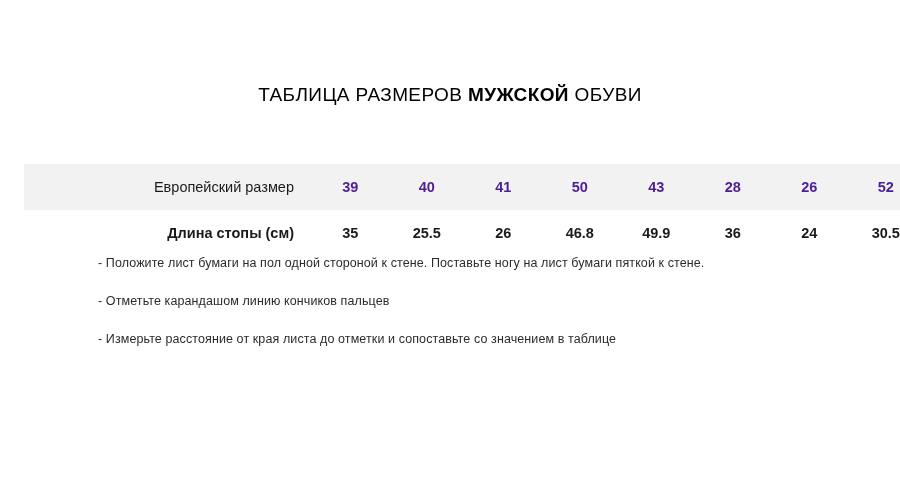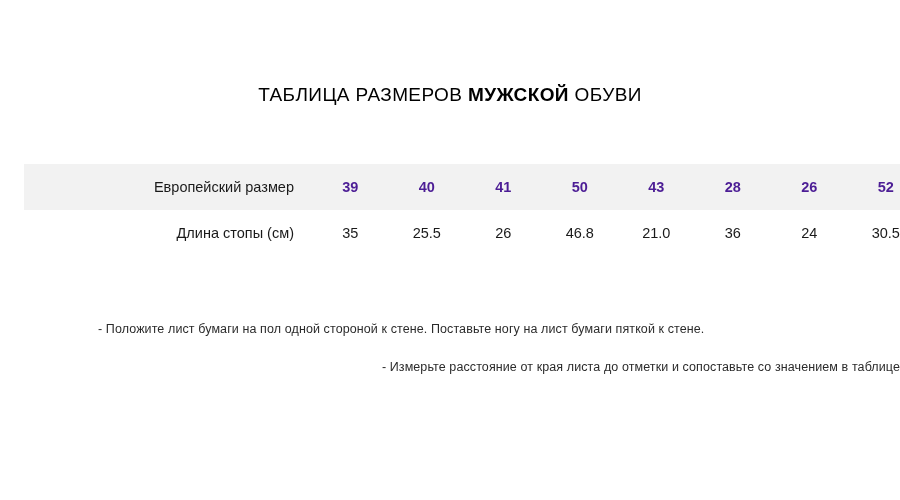--- a/index.html
+++ b/index.html
@@ -63,36 +63,35 @@
     color: #1a1a1a;
   }
   tr.header-row td {
     font-weight: bold;
     color: #4c1d95;
   }
   tr.header-row td.label-cell {
     font-weight: normal;
   }
   tr.data-row td {
-    font-weight: normal;
+    font-weight: bold;
     color: #1a1a1a;
   }
   .notes {
-    margin-top: 66px;
     padding-left: 98px;
+    padding-right: 40px;
   }
   .note {
     font-size: 12.5px;
     color: #2b2b2b;
     margin-bottom: 24px;
     letter-spacing: 0.1px;
   }
   .note:last-child {
     margin-bottom: 0;
-    text-align: right;
   }
 </style>
 </head>
 <body>
 
 <div class="page">
 
   <div class="title">
     <span>ТАБЛИЦА РАЗМЕРОВ </span><span class="bold">МУЖСКОЙ</span><span> ОБУВИ</span>
   </div>
@@ -110,27 +109,28 @@
         <td>28</td>
         <td>26</td>
         <td>52</td>
       </tr>
       <tr class="data-row">
         <td class="label-cell">Длина стопы (см)</td>
         <td>35</td>
         <td>25.5</td>
         <td>26</td>
         <td>46.8</td>
-        <td>21.0</td>
+        <td>49.9</td>
         <td>36</td>
         <td>24</td>
         <td>30.5</td>
       </tr>
     </tbody>
       </table>
   </div>
 
   <div class="notes">
     <div class="note">- Положите лист бумаги на пол одной стороной к стене. Поставьте ногу на лист бумаги пяткой к стене.</div>
+    <div class="note">- Отметьте карандашом линию кончиков пальцев</div>
     <div class="note">- Измерьте расстояние от края листа до отметки и сопоставьте со значением в таблице</div>
   </div>
 
 </div>
 
 </body></html>

